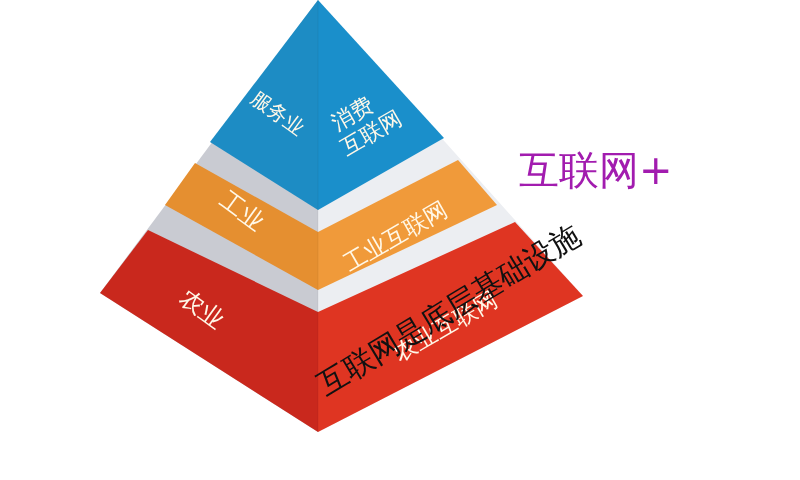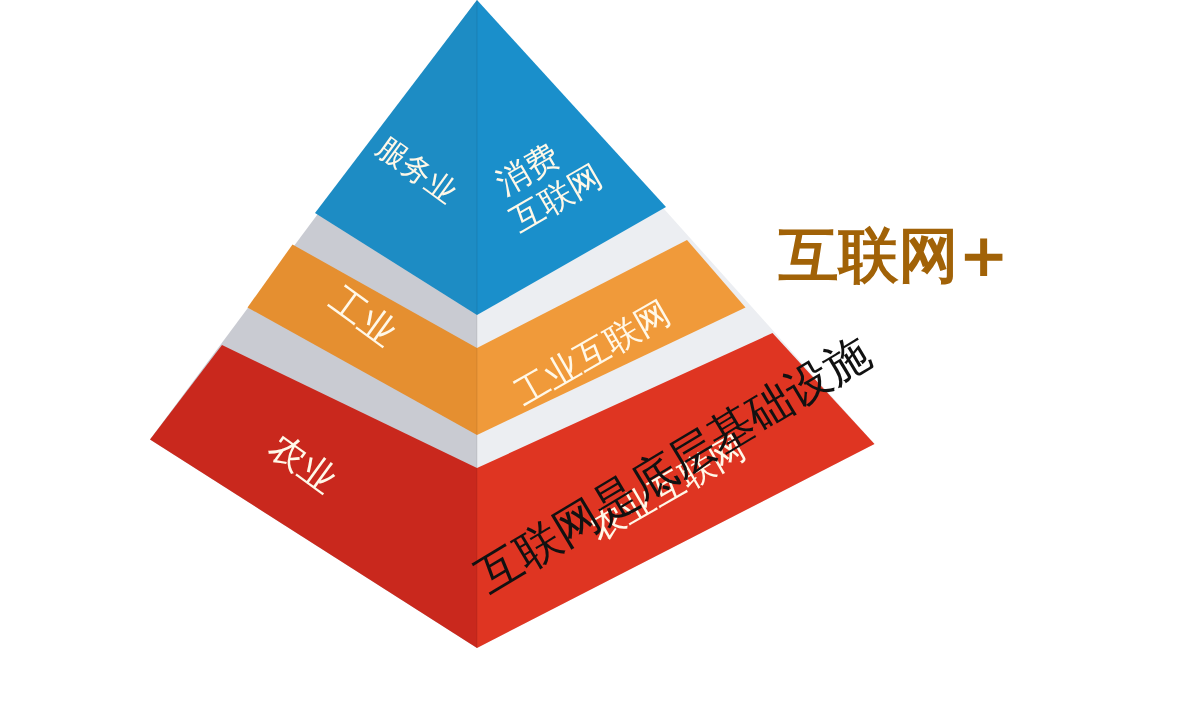--- a/index.html
+++ b/index.html
@@ -3,21 +3,21 @@
   <meta charset="utf-8">
   <style>
     html, body { margin: 0; padding: 0; background: #ffffff; }
     body { width: 800px; height: 480px; position: relative; overflow: hidden;
            font-family: "DejaVu Sans", "Liberation Sans", sans-serif; }
     #stage { position: absolute; left: 0; top: 0; width: 800px; height: 480px; }
     .lbl { position: absolute; color: #fff8e8; white-space: nowrap;
            transform-origin: center center; line-height: 1; }
     .face-l { transform: rotate(36deg); }
     .face-r { transform: rotate(-30deg); }
-    #title { position: absolute; left: 519px; top: 143px; font-size: 40px; color: #a16207; font-weight: bold; }
+    #title { position: absolute; left: 519px; top: 143px; font-size: 40px; color: #a21caf; }
     #caption { position: absolute; left: 310px; top: 370px; font-size: 30px; color: #111;
                transform: rotate(-31deg); transform-origin: left top; white-space: nowrap; }
   </style>
 </head>
 <body>
 
 <div id="stage">
   <svg width="800" height="480" viewBox="0 0 800 480">
 
     <polygon points="318,0 318,432 100,293" fill="#c9cbd2"></polygon>

